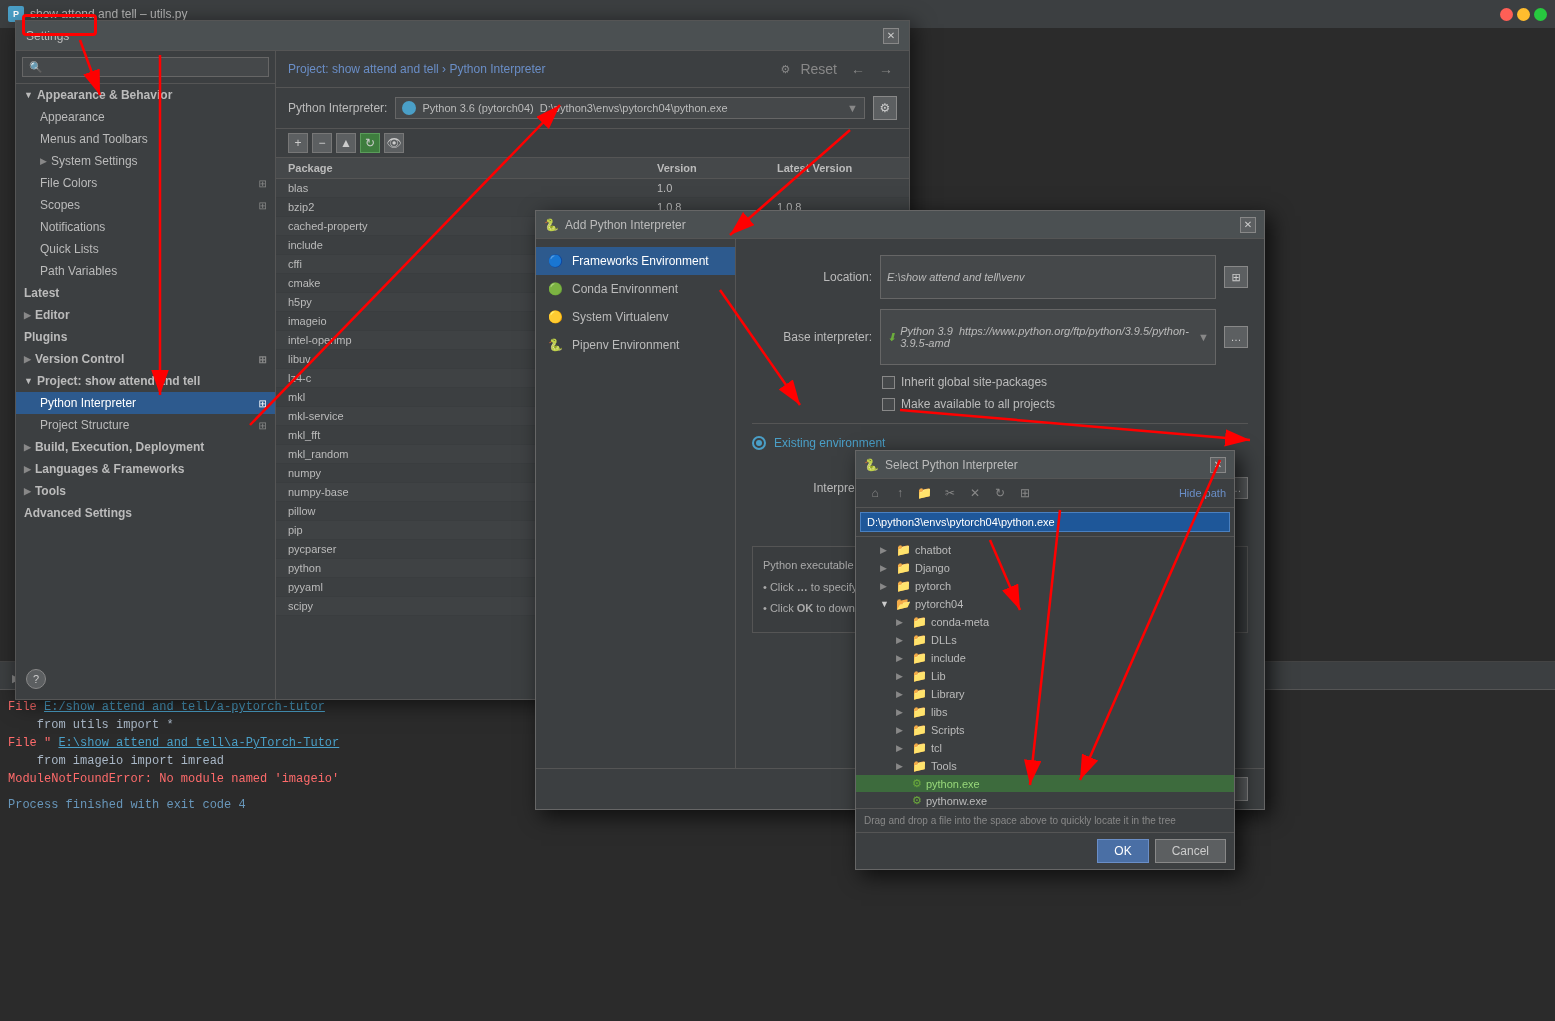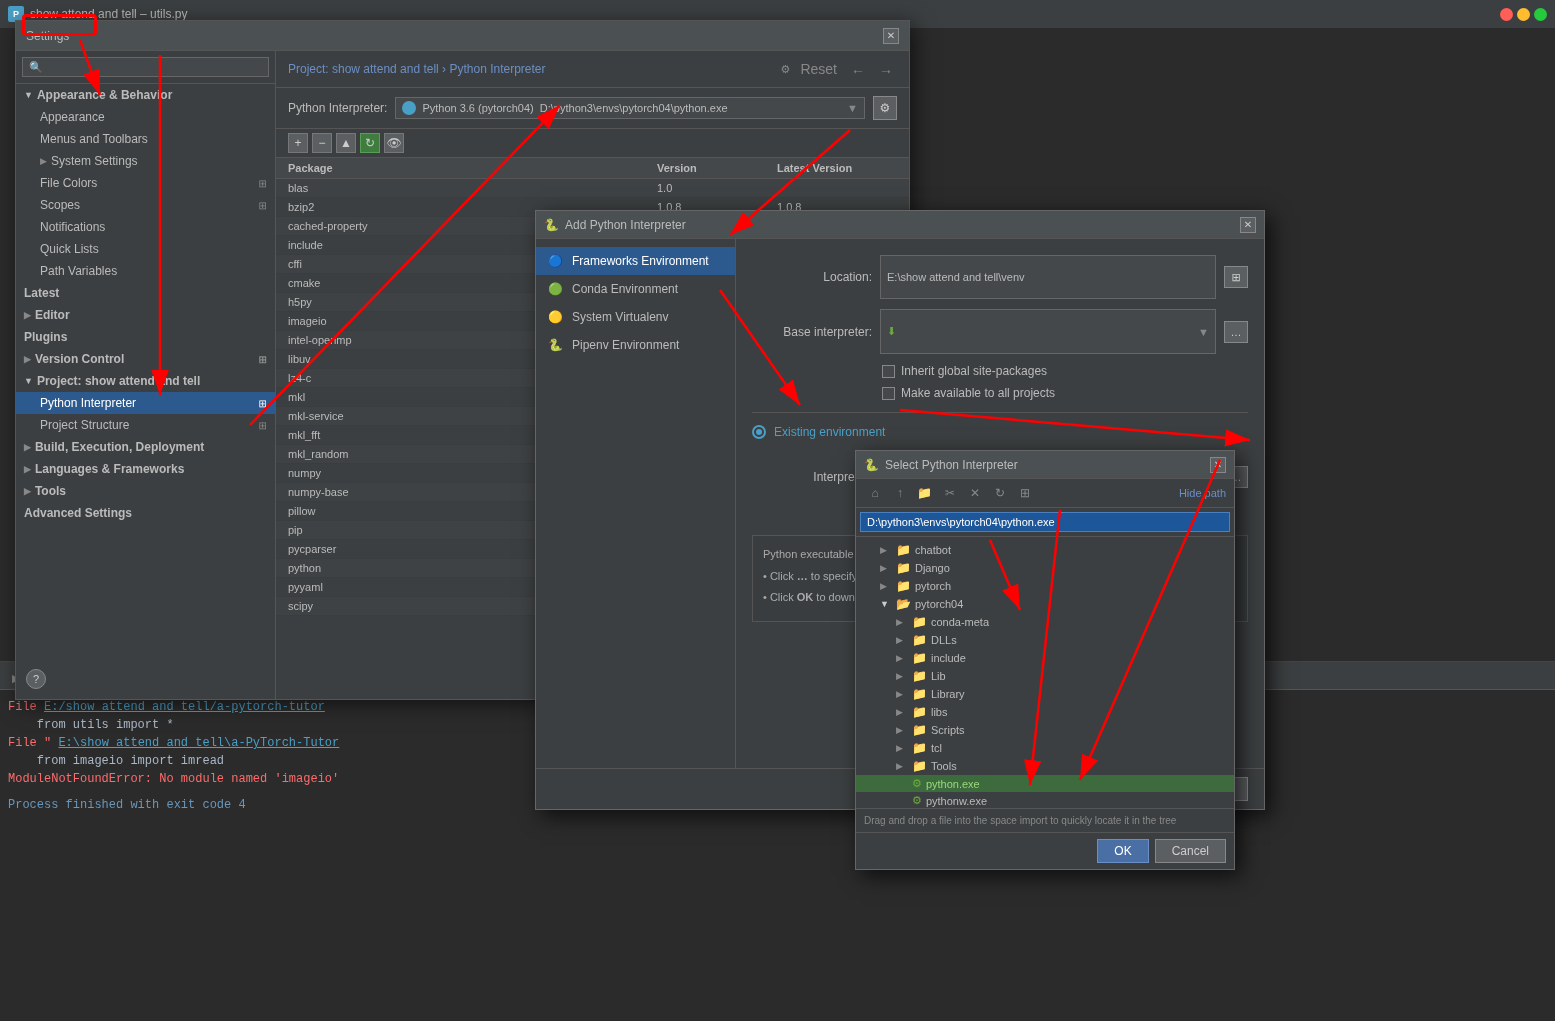--- a/index.html
+++ b/index.html
@@ -327,20 +327,21 @@
       gap: 8px;
     }
     .field-label { color: #bbbbbb; font-size: 12px; width: 120px; text-align: right; flex-shrink: 0; }
     .field-input {
       flex: 1;
       background: #45484a;
       border: 1px solid #666;
       color: #bbbbbb;
       padding: 15px 6px;
       font-size: 11px;
+      font-style: italic;
     }
     .field-browse {
       width: 24px; height: 22px;
       background: #5c5f61;
       border: 1px solid #888;
       color: #ccc;
       display: flex;
       align-items: center;
       justify-content: center;
       cursor: pointer;
@@ -862,20 +863,21 @@
         <div class="form-field">
           <span class="field-label">Location:</span>
           <input class="field-input" type="text" value="E:\show attend and tell\venv" style="">
           <div class="field-browse">⊞</div>
         </div>
 
         <div class="form-field">
           <span class="field-label">Base interpreter:</span>
           <div class="field-input" style="display:flex;align-items:center;gap:4px;">
             <span style="color:#6cac3c;">⬇</span>
+            <span>Python 3.9&nbsp;&nbsp;https://www.python.org/ftp/python/3.9.5/python-3.9.5-amd</span>
             <span style="margin-left:auto;color:#888;">▼</span>
           </div>
           <div class="field-browse">…</div>
         </div>
 
         <div class="checkbox-row">
           <div class="checkbox"></div>
           <span class="checkbox-label">Inherit global site-packages</span>
         </div>
         <div class="checkbox-row">
@@ -1014,21 +1016,21 @@
       </div>
       <div class="tree-item tree-grandchild">
         <span class="tree-arrow">&nbsp;</span>
         <span class="tree-file-icon">⚙</span>
         <span>pythonw.exe</span>
       </div>
 
     </div>
 
     <div class="select-dialog-bottom">
-      <span>Drag and drop a file into the space import to quickly locate it in the tree</span>
+      <span>Drag and drop a file into the space above to quickly locate it in the tree</span>
     </div>
 
     <div class="select-dialog-footer">
       <button class="dialog-ok-btn">OK</button>
       <button class="dialog-cancel-btn">Cancel</button>
     </div>
   </div>
 
   <div class="ide-bottom">
     <div class="bottom-tabs">

